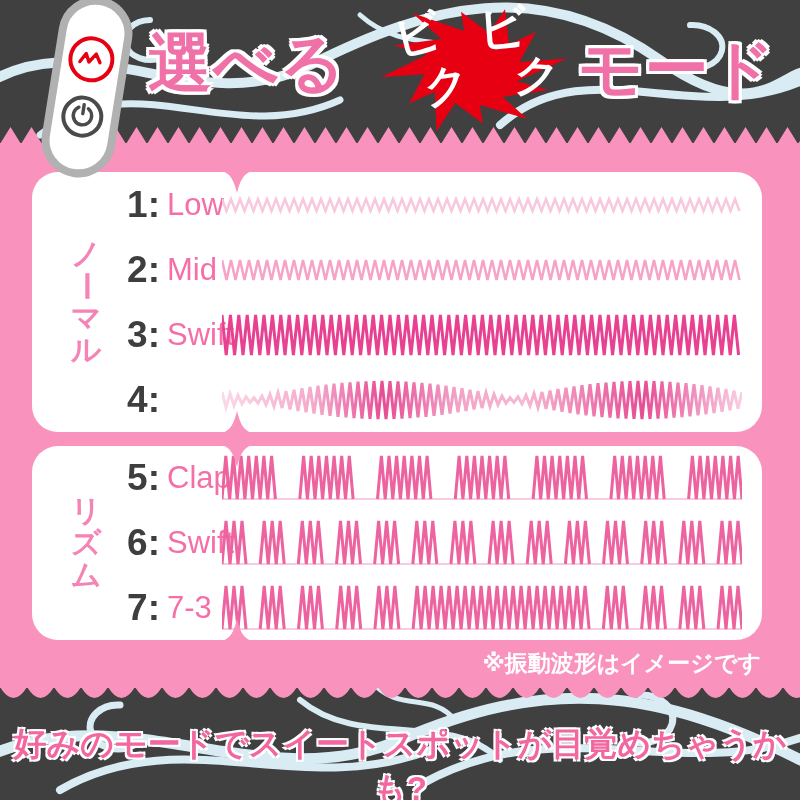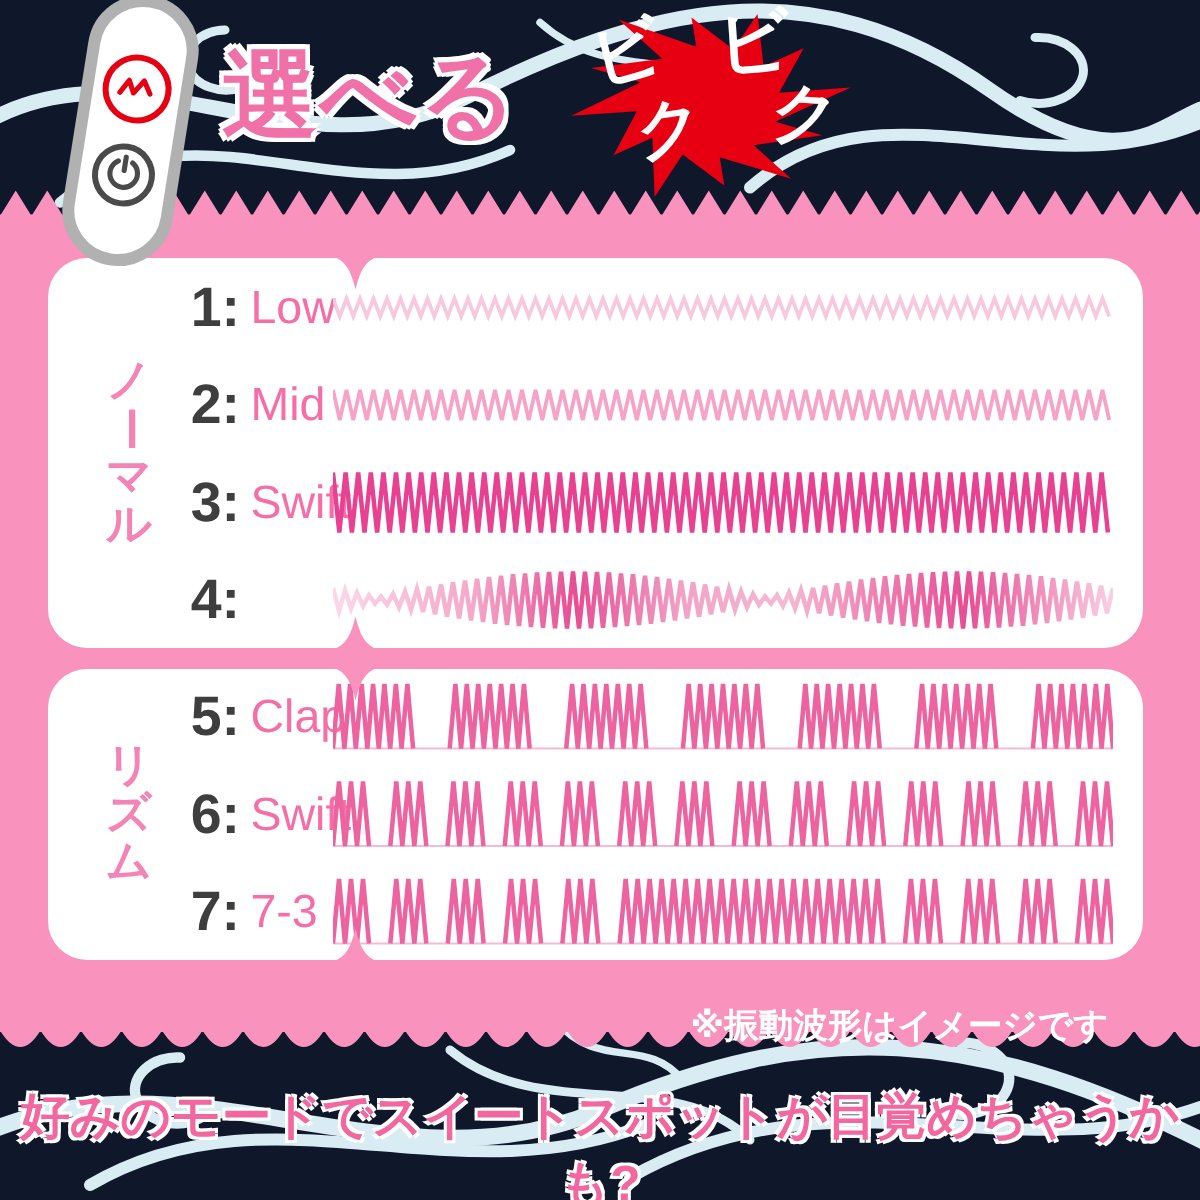--- a/index.html
+++ b/index.html
@@ -1,16 +1,16 @@
 <!DOCTYPE html>
 <html style="--pink_band: #F992BC; --title_pink: #F070A8; --burst_red: #E60012; --label_number: #3E3E3E; --label_name: #F56EA8; --group_label: #F584B6; --tagline: #F2679F; --note: #FFFFFF; --flourish_blue: #D9ECF4; --remote_gray: #B1B1B1; --power_gray: #4A4A4A;"><head>
 <meta charset="utf-8">
 <style>
   html,body{margin:0;padding:0;background:#fff;}
-  #stage{position:relative;width:800px;height:800px;overflow:hidden;background:#0f172a;
+  #stage{position:relative;width:800px;height:800px;overflow:hidden;background:#404040;
          font-family:"Liberation Sans","DejaVu Sans",sans-serif;}
   svg{display:block;}
 
   
   #flourish-top,#flourish-bottom{position:absolute;left:0;width:800px;z-index:0;}
   #flourish-top{top:0;height:150px;}
   #flourish-bottom{top:660px;height:140px;}
 
   
   #pink-band{position:absolute;left:0;top:143px;width:800px;height:545px;background:var(--pink_band);z-index:1;}
@@ -45,22 +45,22 @@
     color:var(--group_label);font-weight:bold;font-size:30px;line-height:1.06;}
   .group-label .rot{transform:rotate(90deg);}
   .mode-row{position:absolute;left:0;width:100%;}
   .mode-label{position:absolute;left:72px;top:0;height:100%;display:flex;align-items:center;}
   .mode-num{display:inline-block;width:56px;text-align:right;color:var(--label_number);
     font-weight:bold;font-size:37px;}
   .mode-name{margin-left:7px;color:var(--label_name);font-weight:normal;font-size:31px;}
   .waveform{position:absolute;left:190px;width:520px;height:52px;}
 
   
-  #note{position:absolute;top:648px;left:0;right:61px;text-align:right;z-index:2;
-    color:var(--note);font-weight:bold;font-size:23px;margin-top:20px;}
+  #note{position:absolute;top:648px;left:0;right:39px;text-align:right;z-index:2;
+    color:var(--note);font-weight:bold;font-size:23px;}
   #tagline{position:absolute;top:722px;left:0;width:800px;text-align:center;z-index:2;
     color:var(--tagline);font-weight:bold;font-size:33px;
     text-shadow:-2px -2px 0 #fff,2px -2px 0 #fff,-2px 2px 0 #fff,2px 2px 0 #fff;}
 </style>
 </head>
 <body>
 
 <div id="stage">
 
   <svg id="flourish-top" viewBox="0 0 800 150">
@@ -106,20 +106,21 @@
   <div id="title-prefix" class="title-part">選べる</div>
   <div id="burst">
     <svg width="205" height="152" viewBox="0 0 205 152">
         <polygon id="burst-poly" fill="#E60012" points="195.1,66.4 144.9,89.2 176.0,98.1 130.5,104.9 155.4,127.1 107.8,112.9 110.9,131.6 83.1,111.0 64.4,139.4 62.9,99.8 37.0,111.5 52.6,82.1 8.9,85.2 55.1,62.8 22.1,53.3 69.5,47.1 40.3,21.0 92.2,39.1 89.0,19.7 116.9,41.0 133.0,17.3 137.1,52.2 163.8,40.1 147.4,69.9"></polygon>
       </svg>
     <span class="burst-char" style="left:22px;top:12px;font-size:46px;transform:rotate(-14deg);">ビ</span>
     <span class="burst-char" style="left:52px;top:64px;font-size:44px;transform:rotate(-8deg);">ク</span>
     <span class="burst-char" style="left:106px;top:4px;font-size:48px;transform:rotate(-4deg);">ビ</span>
     <span class="burst-char" style="left:142px;top:54px;font-size:45px;transform:rotate(4deg);">ク</span>
   </div>
+  <div id="title-suffix" class="title-part">モード</div>
 
   <section id="section-normal" class="panel">
     <div class="group-label">
         <div>ノ</div>
         <div class="rot">ー</div>
         <div>マ</div>
         <div>ル</div>
       </div>
   <div class="mode-row" style="top: 0px; height: 65px;">
         <div class="mode-label">

